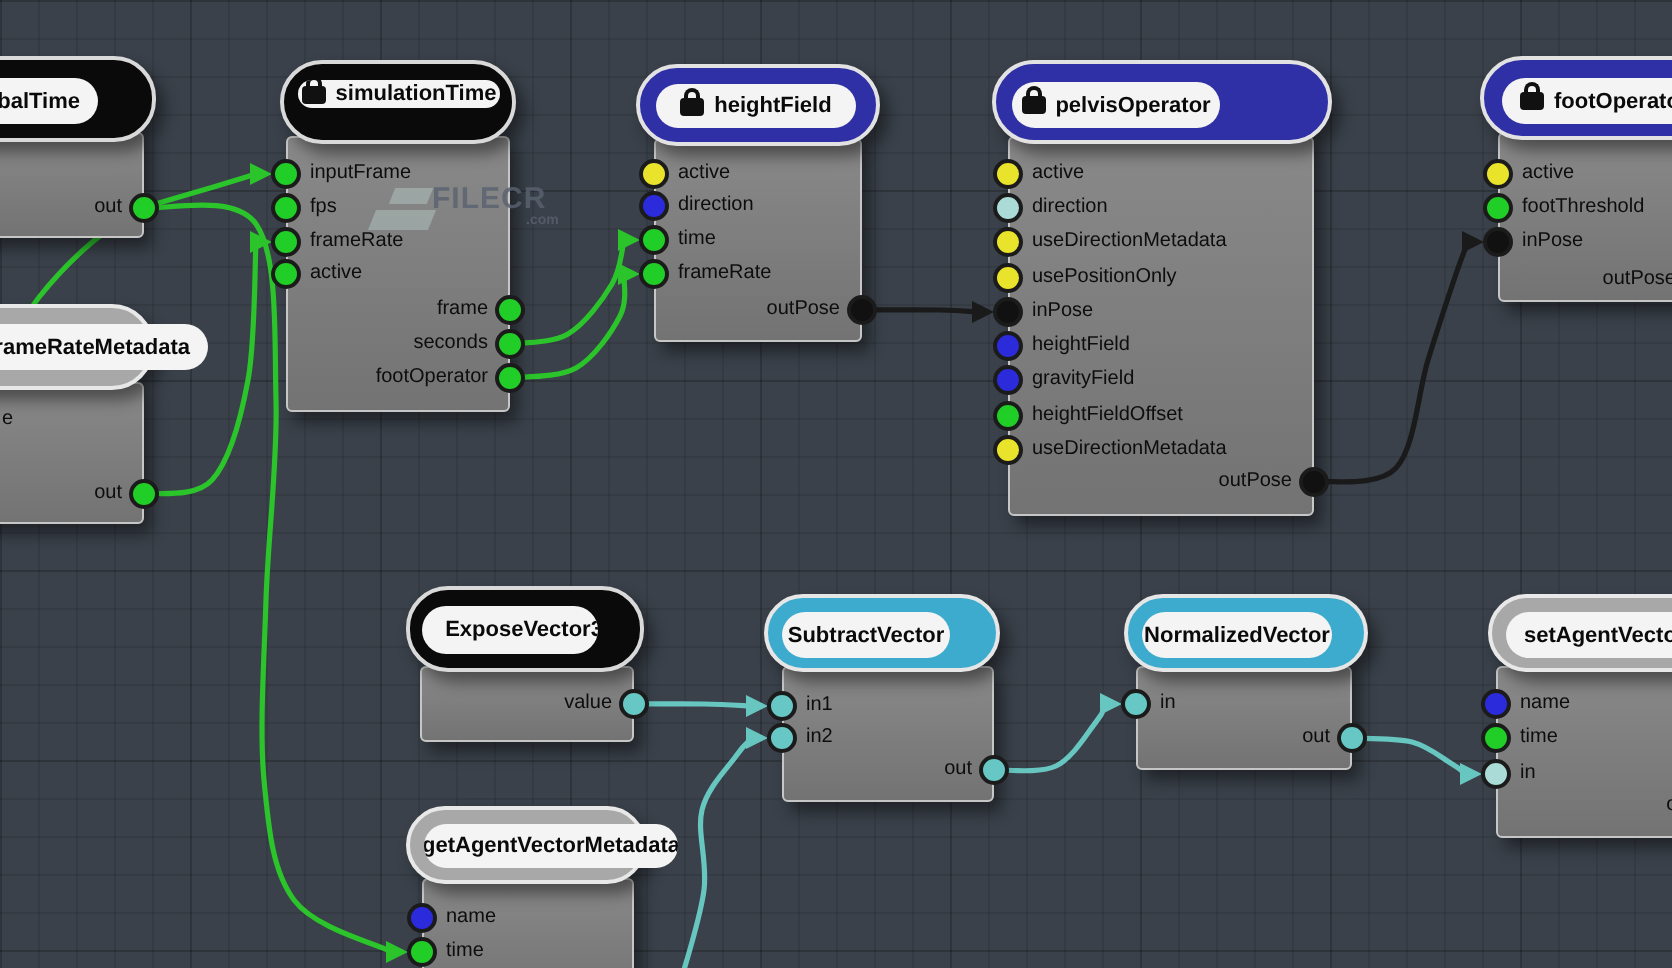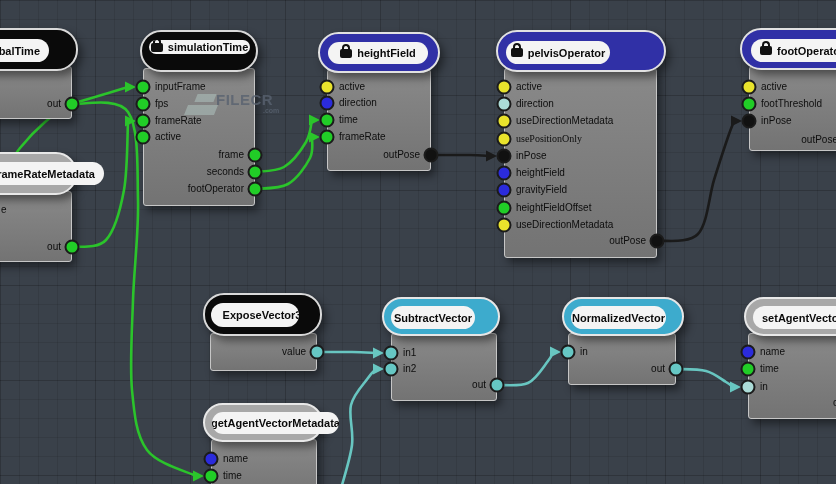--- a/index.html
+++ b/index.html
@@ -134,21 +134,21 @@
         <div class="lock"></div>
         <span>pelvisOperator</span>
       </div>
       <div class="dot" style="left: 504px; top: 87px; background: rgb(233, 227, 44);"></div>
       <div class="plabel" style="left: 516px; top: 87px;">active</div>
       <div class="dot" style="left: 504px; top: 104px; background: rgb(171, 219, 215);"></div>
       <div class="plabel" style="left: 516px; top: 104px;">direction</div>
       <div class="dot" style="left: 504px; top: 121px; background: rgb(233, 227, 44);"></div>
       <div class="plabel" style="left: 516px; top: 121px;">useDirectionMetadata</div>
       <div class="dot" style="left: 504px; top: 139px; background: rgb(233, 227, 44);"></div>
-      <div class="plabel" style="left: 516px; top: 139px; font-family: Liberation Serif, serif;">usePositionOnly</div>
+      <div class="plabel" style="left: 516px; top: 139px;">usePositionOnly</div>
       <div class="dot" style="left: 504px; top: 156px; background: rgb(17, 17, 17);"></div>
       <div class="plabel" style="left: 516px; top: 156px;">inPose</div>
       <div class="dot" style="left: 504px; top: 173px; background: rgb(43, 43, 220);"></div>
       <div class="plabel" style="left: 516px; top: 173px;">heightField</div>
       <div class="dot" style="left: 504px; top: 190px; background: rgb(43, 43, 220);"></div>
       <div class="plabel" style="left: 516px; top: 190px;">gravityField</div>
       <div class="dot" style="left: 504px; top: 208px; background: rgb(33, 205, 39);"></div>
       <div class="plabel" style="left: 516px; top: 208px;">heightFieldOffset</div>
       <div class="dot" style="left: 504px; top: 225px; background: rgb(233, 227, 44);"></div>
       <div class="plabel" style="left: 516px; top: 225px;">useDirectionMetadata</div>

